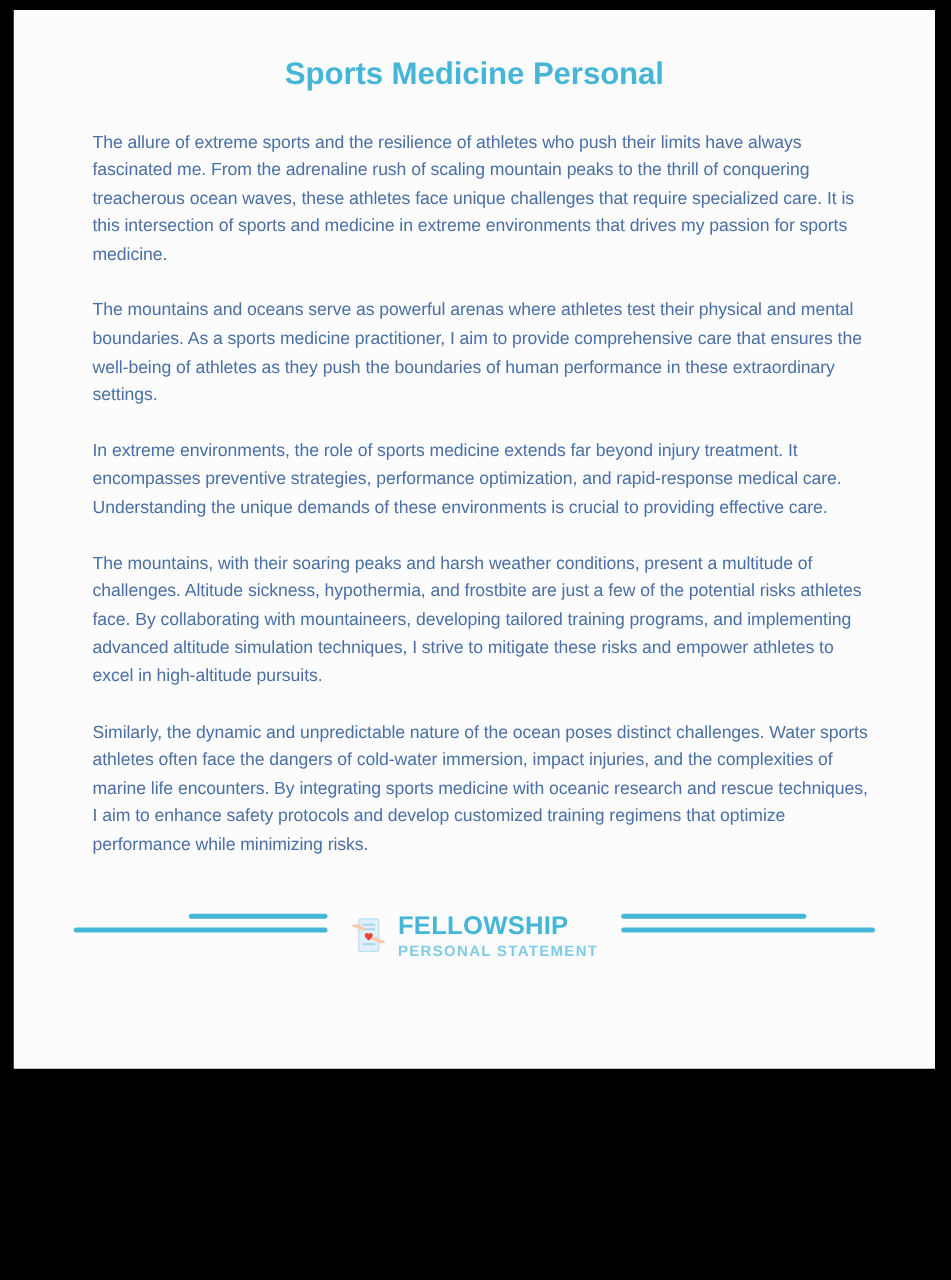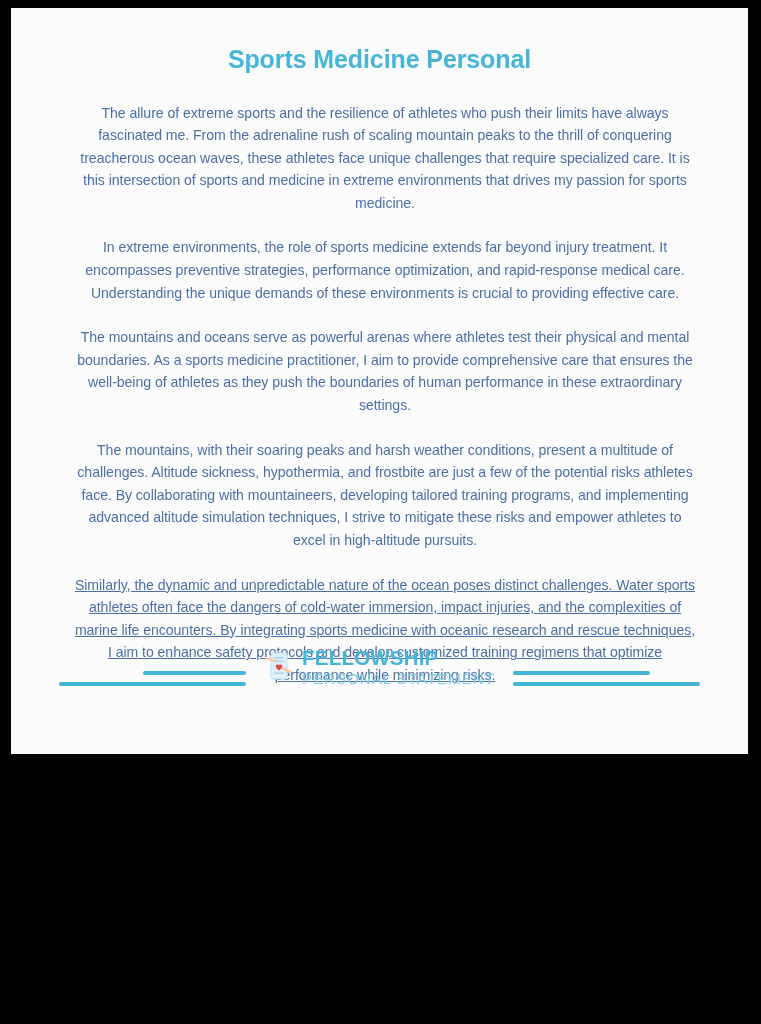--- a/index.html
+++ b/index.html
@@ -14,21 +14,21 @@
     overflow: hidden;
     font-family: "Liberation Sans", sans-serif;
   }
 
   
   .page-card {
     position: absolute;
     left: 11px;
     top: 8px;
     width: 737px;
-    height: 746px;
+    height: 847px;
     background: #fcfcfc;
     box-sizing: border-box;
     box-shadow: 0 2px 6px rgba(0,0,0,0.35);
   }
 
   .doc-body {
     padding: 34px 52px 0 52px;
   }
 
   
@@ -57,36 +57,34 @@
   .paragraphs {
     margin: 25px 0 0 11px;
   }
   .doc-para {
     color: #4a6fa5;
     font-size: 14.1px;
     line-height: 22.6px;
     margin: 0 0 22px 0;
     letter-spacing: -0.05px;
     max-width: 632px;
-    text-align: center;
   }
   .doc-para:last-child {
     margin-bottom: 0;
-    text-decoration: underline;
   }
 
   
   .doc-footer {
     position: absolute;
     left: 0;
     right: 0;
     bottom: 68px;
     height: 56px;
     display: flex;
-    align-items: flex-end;
+    align-items: flex-start;
     justify-content: center;
     padding: 0 48px;
     box-sizing: border-box;
   }
 
   .rule-stack {
     flex: 1 1 auto;
     display: flex;
     flex-direction: column;
     gap: 7px;
@@ -123,42 +121,42 @@
     line-height: 1;
   }
   .logo-main {
     color: #45b6d8;
     font-size: 20.5px;
     font-weight: bold;
     letter-spacing: 0.2px;
   }
   .logo-sub {
     color: #7fcbe4;
-    font-size: 15px;
-    font-weight: normal;
+    font-size: 12px;
+    font-weight: bold;
     letter-spacing: 1.05px;
     margin-top: 3px;
   }
 </style>
 </head>
 <body>
 
 <div class="page-card">
 
   <div class="doc-body">
 
     <h1 class="doc-title">
       <span>Sports Medicine Personal</span><br>
     </h1>
 
 
     <div class="paragraphs">
       <p class="doc-para">The allure of extreme sports and the resilience of athletes who push their limits have always fascinated me. From the adrenaline rush of scaling mountain peaks to the thrill of conquering treacherous ocean waves, these athletes face unique challenges that require specialized care. It is this intersection of sports and medicine in extreme environments that drives my passion for sports medicine.</p>
+      <p class="doc-para">The mountains and oceans serve as powerful arenas where athletes test their physical and mental boundaries. As a sports medicine practitioner, I aim to provide comprehensive care that ensures the well-being of athletes as they push the boundaries of human performance in these extraordinary settings.</p>
       <p class="doc-para">In extreme environments, the role of sports medicine extends far beyond injury treatment. It encompasses preventive strategies, performance optimization, and rapid-response medical care. Understanding the unique demands of these environments is crucial to providing effective care.</p>
-      <p class="doc-para">The mountains and oceans serve as powerful arenas where athletes test their physical and mental boundaries. As a sports medicine practitioner, I aim to provide comprehensive care that ensures the well-being of athletes as they push the boundaries of human performance in these extraordinary settings.</p>
       <p class="doc-para">The mountains, with their soaring peaks and harsh weather conditions, present a multitude of challenges. Altitude sickness, hypothermia, and frostbite are just a few of the potential risks athletes face. By collaborating with mountaineers, developing tailored training programs, and implementing advanced altitude simulation techniques, I strive to mitigate these risks and empower athletes to excel in high-altitude pursuits.</p>
       <p class="doc-para">Similarly, the dynamic and unpredictable nature of the ocean poses distinct challenges. Water sports athletes often face the dangers of cold-water immersion, impact injuries, and the complexities of marine life encounters. By integrating sports medicine with oceanic research and rescue techniques, I aim to enhance safety protocols and develop customized training regimens that optimize performance while minimizing risks.</p>
     </div>
 
   </div>
 
   <div class="doc-footer">
 
     <div class="rule-stack left">
       <div class="rule short"></div>

